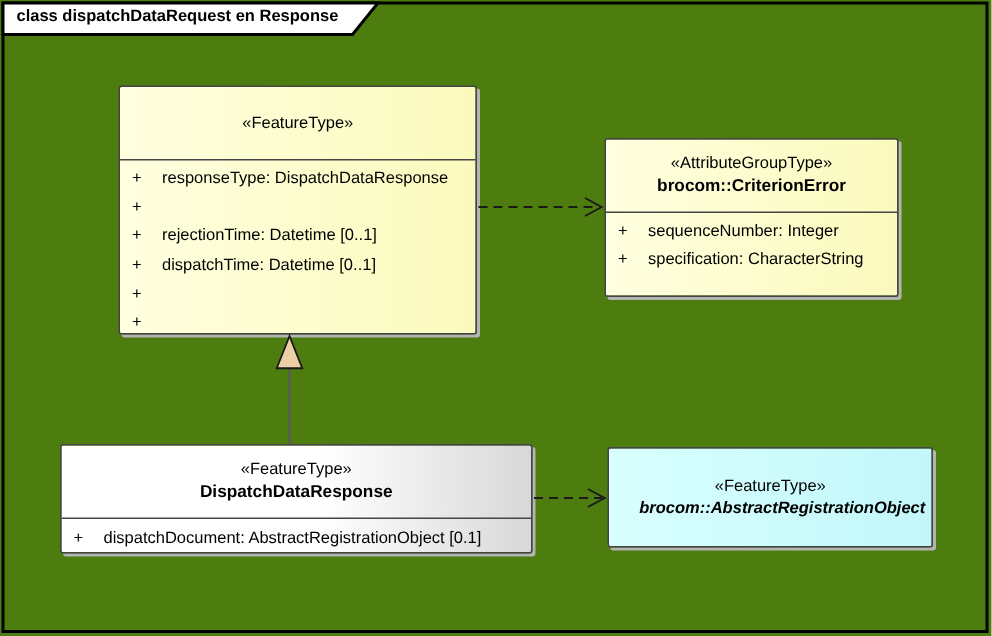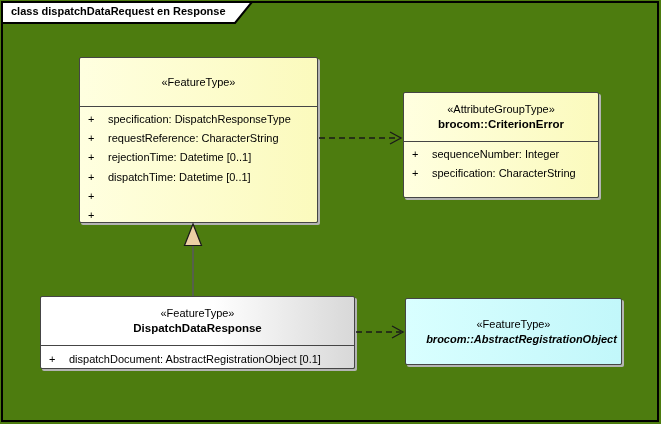--- a/index.html
+++ b/index.html
@@ -76,25 +76,24 @@
 
   <div class="tab-label" style="z-index:3;">class dispatchDataRequest en Response</div>
 
   <div class="classbox yellow" style="left:79px;top:57px;width:239px;height:166px;">
     <div class="head" style="height:48px;">
       <div class="stereo">«FeatureType»</div>
     </div>
     <div class="attrs">
       <div class="attr">
         <span class="vis">+</span>
-        <span class="atext">specification: DispatchResponseType</span>
+        <span class="atext">responseType: DispatchDataResponse</span>
       </div>
       <div class="attr">
         <span class="vis">+</span>
-        <span class="atext">requestReference: CharacterString</span>
       </div>
       <div class="attr">
         <span class="vis">+</span>
         <span class="atext">rejectionTime: Datetime [0..1]</span>
       </div>
       <div class="attr">
         <span class="vis">+</span>
         <span class="atext">dispatchTime: Datetime [0..1]</span>
       </div>
       <div class="attr">

